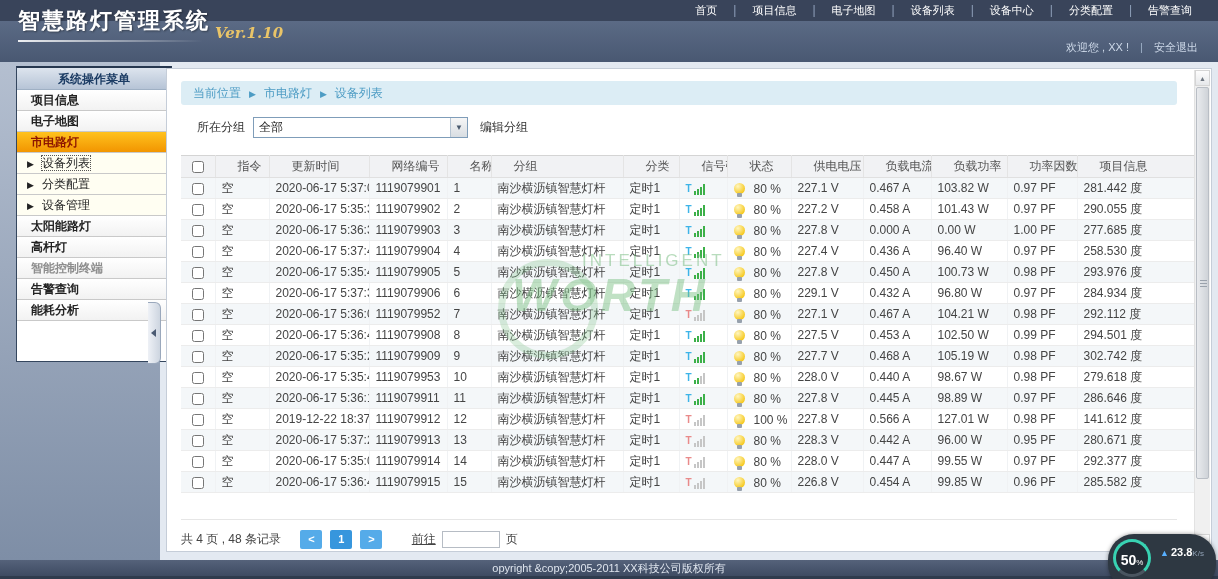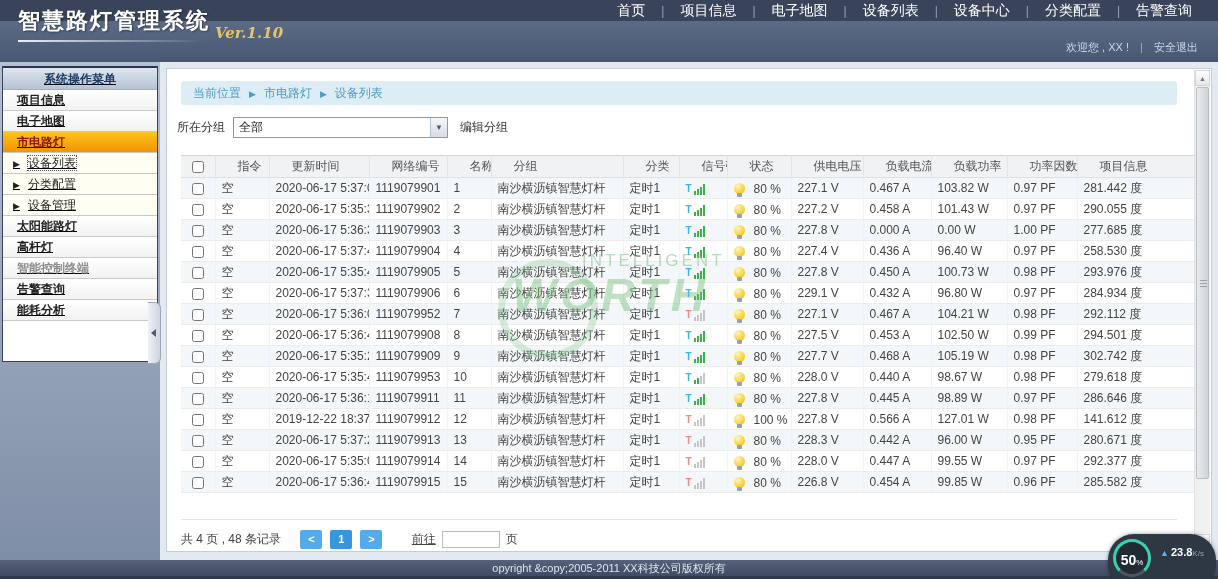--- a/index.html
+++ b/index.html
@@ -2,49 +2,49 @@
 <html><head>
 <meta charset="utf-8">
 <style>
   * { margin:0; padding:0; box-sizing:border-box; }
   html,body { width:1218px; height:579px; overflow:hidden; font-family:"Liberation Sans",sans-serif; font-size:12px; background:#e3e9f1; }
 
   
   .header { position:absolute; top:0; left:0; width:1218px; height:62px; background:linear-gradient(#64748f,#495872); }
   .topstrip { position:absolute; top:0; left:0; width:1218px; height:21px; background:#39445a; }
   .nav { position:absolute; top:0; right:10px; height:21px; line-height:21px; color:#fff; }
-  .nav span.nav-item { padding:0 16px; cursor:pointer; font-size:14px; }
+  .nav span.nav-item { padding:0 16px; cursor:pointer; font-size:11px; }
   .nav span.sep { color:#8fa0ba; }
   .brand { position:absolute; top:6px; left:18px; color:#fff; font-size:22px; font-weight:bold; letter-spacing:2px; text-shadow:1px 1px 2px rgba(0,0,0,.4); }
   .brand::after { content:""; position:absolute; left:0; bottom:-6px; width:185px; height:2px; background:linear-gradient(90deg,rgba(255,255,255,.9),rgba(255,255,255,0)); }
   .version { position:absolute; top:24px; left:215px; color:#e9c468; font-family:"DejaVu Serif",serif; font-style:italic; font-size:15px; font-weight:bold; }
   .welcome { position:absolute; top:40px; right:20px; color:#cdd8e8; font-size:11px; }
   .welcome .logout { cursor:pointer; }
   .welcome .wsep { margin:0 8px; color:#9fb0c8; }
 
   
   .sidebar { position:absolute; top:62px; left:0; width:160px; height:498px; background:linear-gradient(#b4bfd0,#7e8ea6); }
-  .menu { position:absolute; top:4px; left:2px; width:156px; background:#fff; border:1px solid #34465e; border-top:2px solid #26374f; min-height:296px;text-decoration:underline; }
+  .menu { position:absolute; top:4px; left:16px; width:156px; background:#fff; border:1px solid #34465e; border-top:2px solid #26374f; min-height:296px; }
   .menu-title { height:22px; line-height:22px; text-align:center; font-weight:bold; color:#1c3c64; background:linear-gradient(#dde4ee,#b6c4d6); border-bottom:1px solid #9fb0c4; }
   .m-item { height:21px; line-height:21px; padding-left:14px; font-weight:bold; color:#222; background:linear-gradient(#ffffff,#f2f2f2); border-bottom:1px solid #c9c9c9; cursor:pointer; }
   .m-item.active { background:linear-gradient(#ffc21e,#f29500); color:#8e1500; }
   .m-item.muted { color:#8d8d8d; }
   .m-item.sub { font-weight:normal; background:#fffef2; padding-left:10px; }
   .m-item.sub .arrow-icon { font-size:9px; color:#222; margin-right:8px; }
   .m-item.sub.selected .lbl { outline:1px dotted #555; }
   .collapse-handle { position:absolute; top:240px; left:146px; width:13px; height:62px; background:linear-gradient(90deg,#eef1f6,#cdd5e0); border:1px solid #9aa8bc; border-left:none; border-radius:0 6px 6px 0; cursor:pointer; z-index:5; }
   .collapse-handle::after { content:""; position:absolute; top:26px; left:3px; border-right:5px solid #4a5a72; border-top:4px solid transparent; border-bottom:4px solid transparent; }
 
   
   .content { position:absolute; top:62px; left:160px; width:1058px; height:498px; }
   .panel { position:absolute; top:6px; left:6px; right:6px; bottom:8px; background:#fff; border:1px solid #c5cdd8; }
   .breadcrumb { position:absolute; top:12px; left:14px; right:34px; height:24px; line-height:24px; background:#dcedf5; border-radius:3px; color:#4d9cc4; padding-left:12px; }
   .breadcrumb .bc-arrow { font-size:9px; margin:0 8px; }
   .breadcrumb .bc-link { cursor:pointer; }
-  .toolbar { position:absolute; top:46px; left:10px; right:34px; height:30px; }
+  .toolbar { position:absolute; top:46px; left:30px; right:34px; height:30px; }
   .toolbar .lab { line-height:25px; color:#333; margin-right:8px; }
   .grp-select { display:inline-block; width:215px; height:21px; border:1px solid #7f9db9; background:#fff; position:relative; vertical-align:middle; line-height:19px; padding-left:5px; color:#222; cursor:pointer; }
   .grp-select .dd { position:absolute; right:0; top:0; width:17px; height:19px; background:linear-gradient(#f6f6f6,#d8dde2); border-left:1px solid #b6c4d2; text-align:center; font-size:8px; color:#4a5a6e; line-height:19px; }
   .edit-group { margin-left:12px; color:#333; cursor:pointer; line-height:25px; }
   .btns { float:right; }
   .btn { display:inline-block; width:54px; height:25px; line-height:25px; text-align:center; background:#42a0e0; color:#fff; border-radius:3px; margin-left:14px; cursor:pointer; }
 
   
   .tablewrap { position:absolute; top:86px; left:14px; right:34px; }
   table { border-collapse:collapse; width:100%; table-layout:fixed; }

